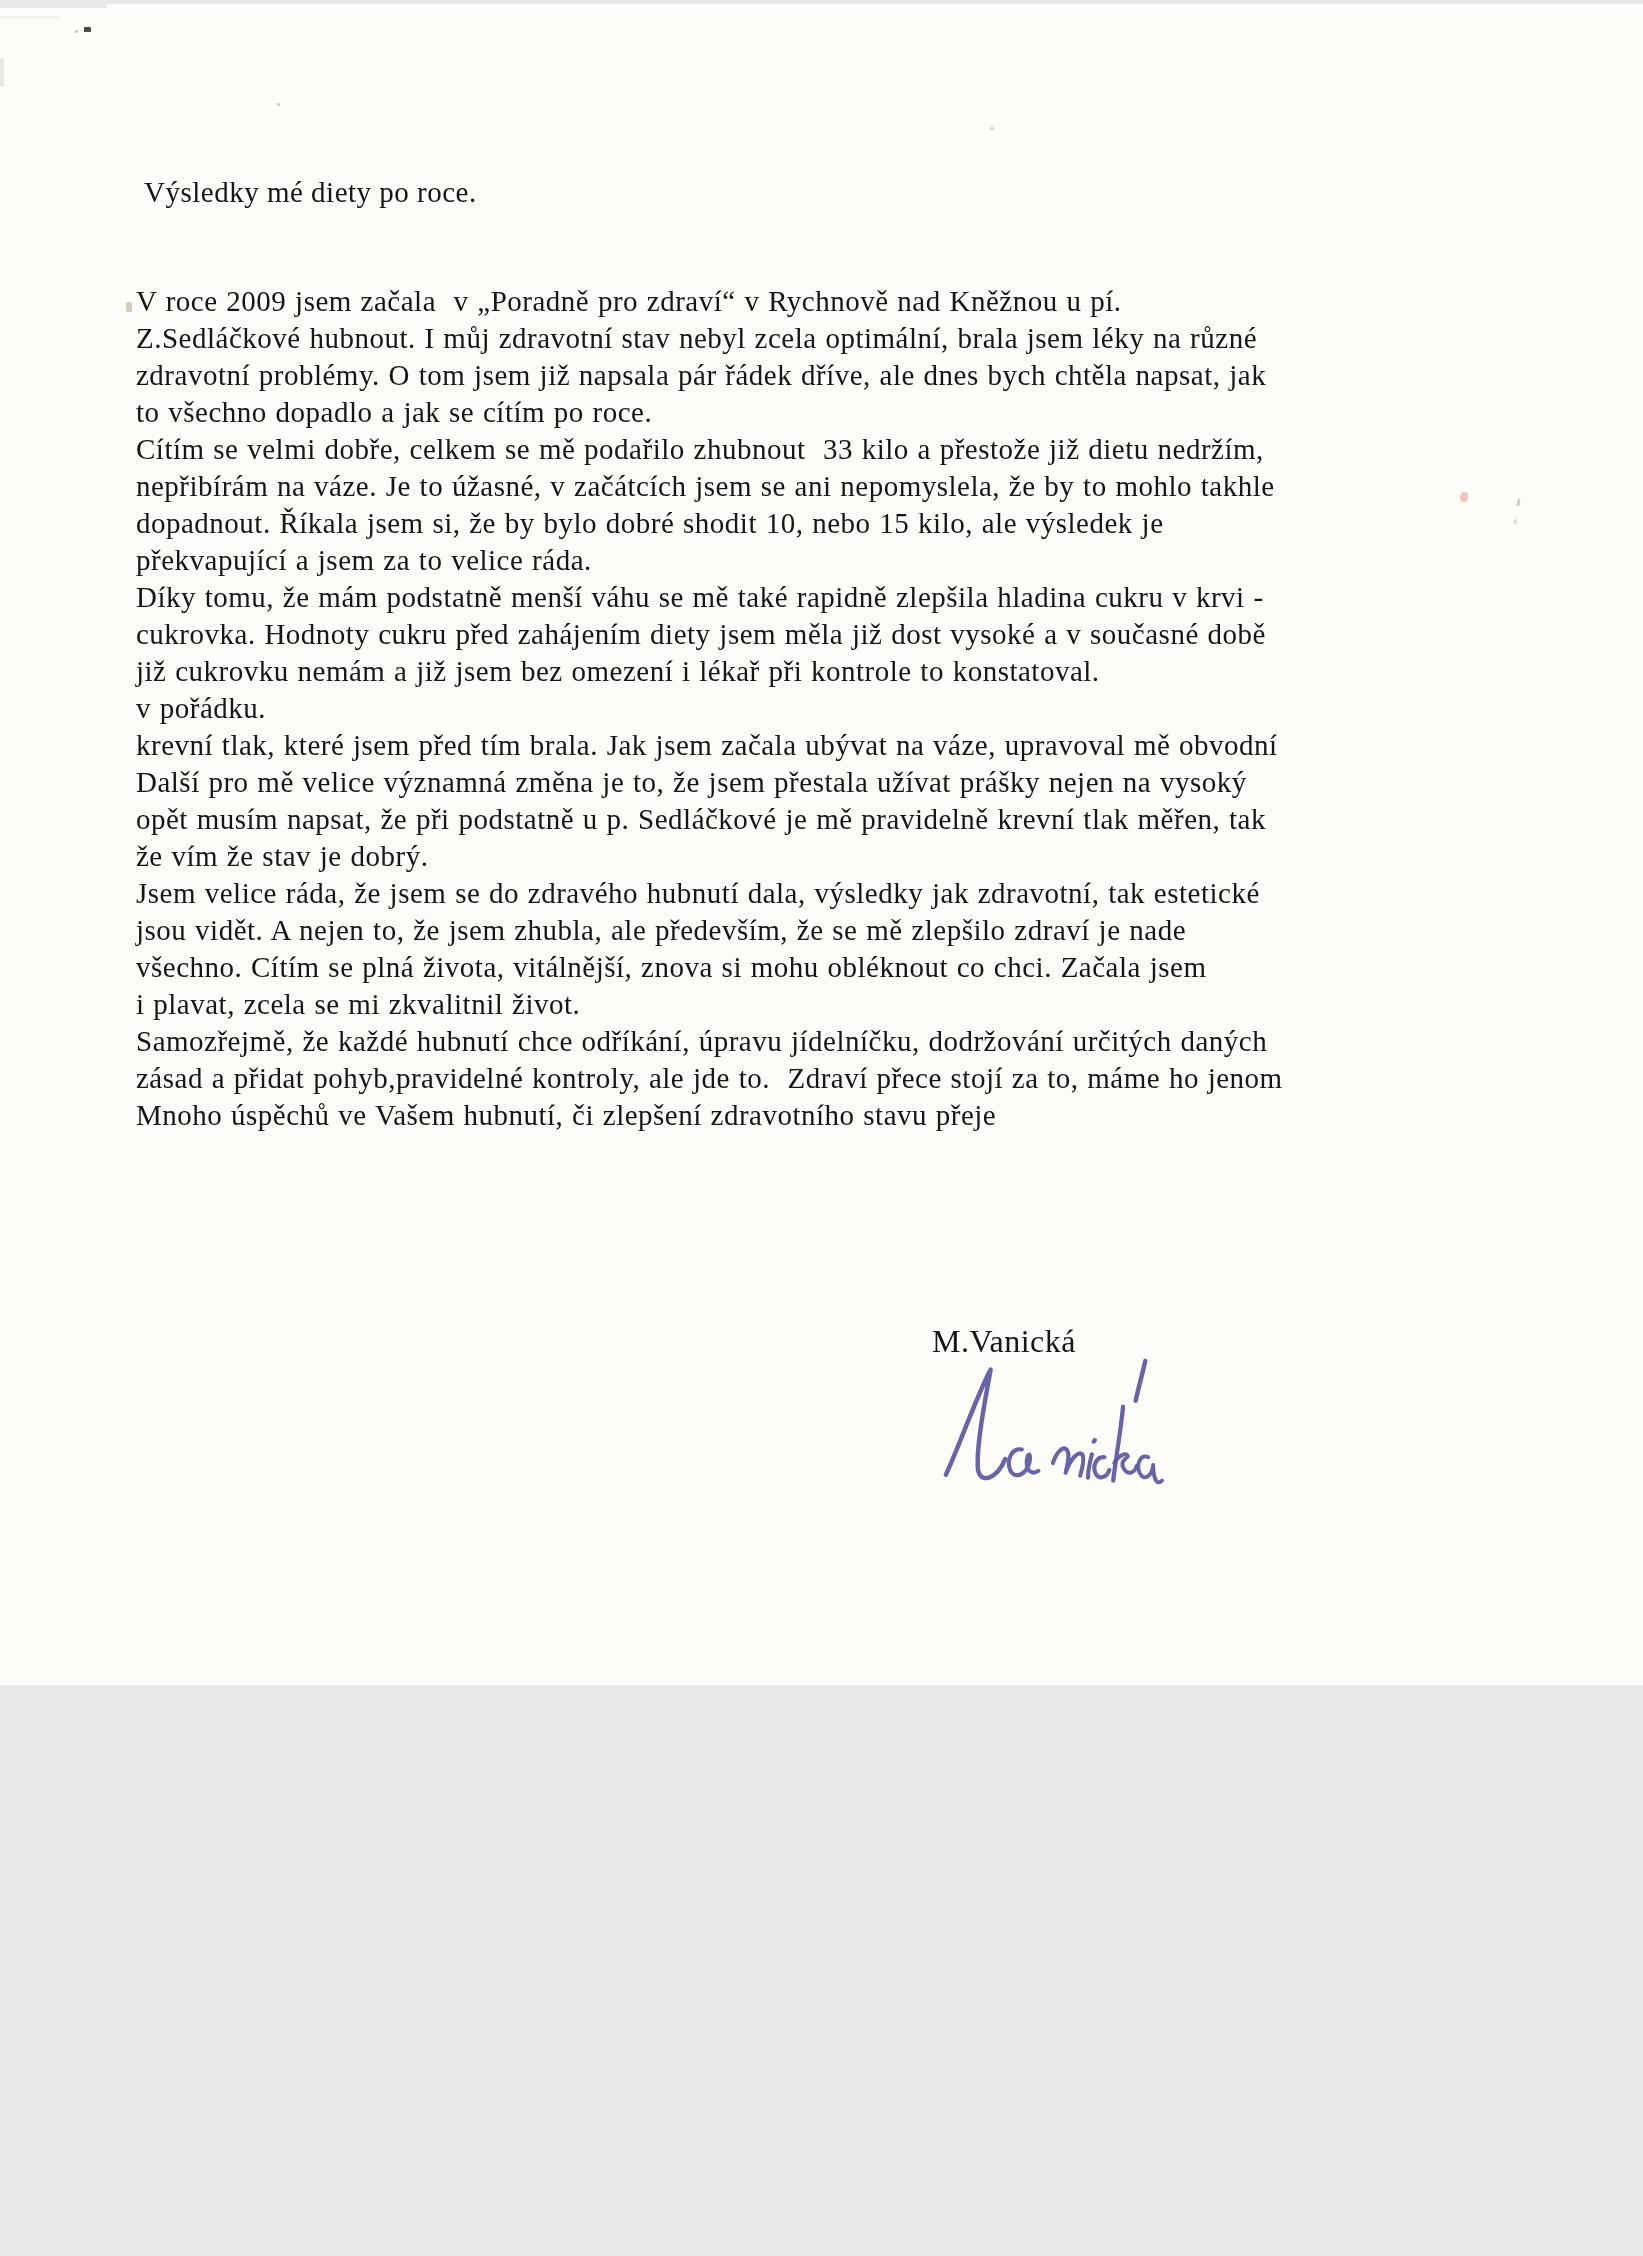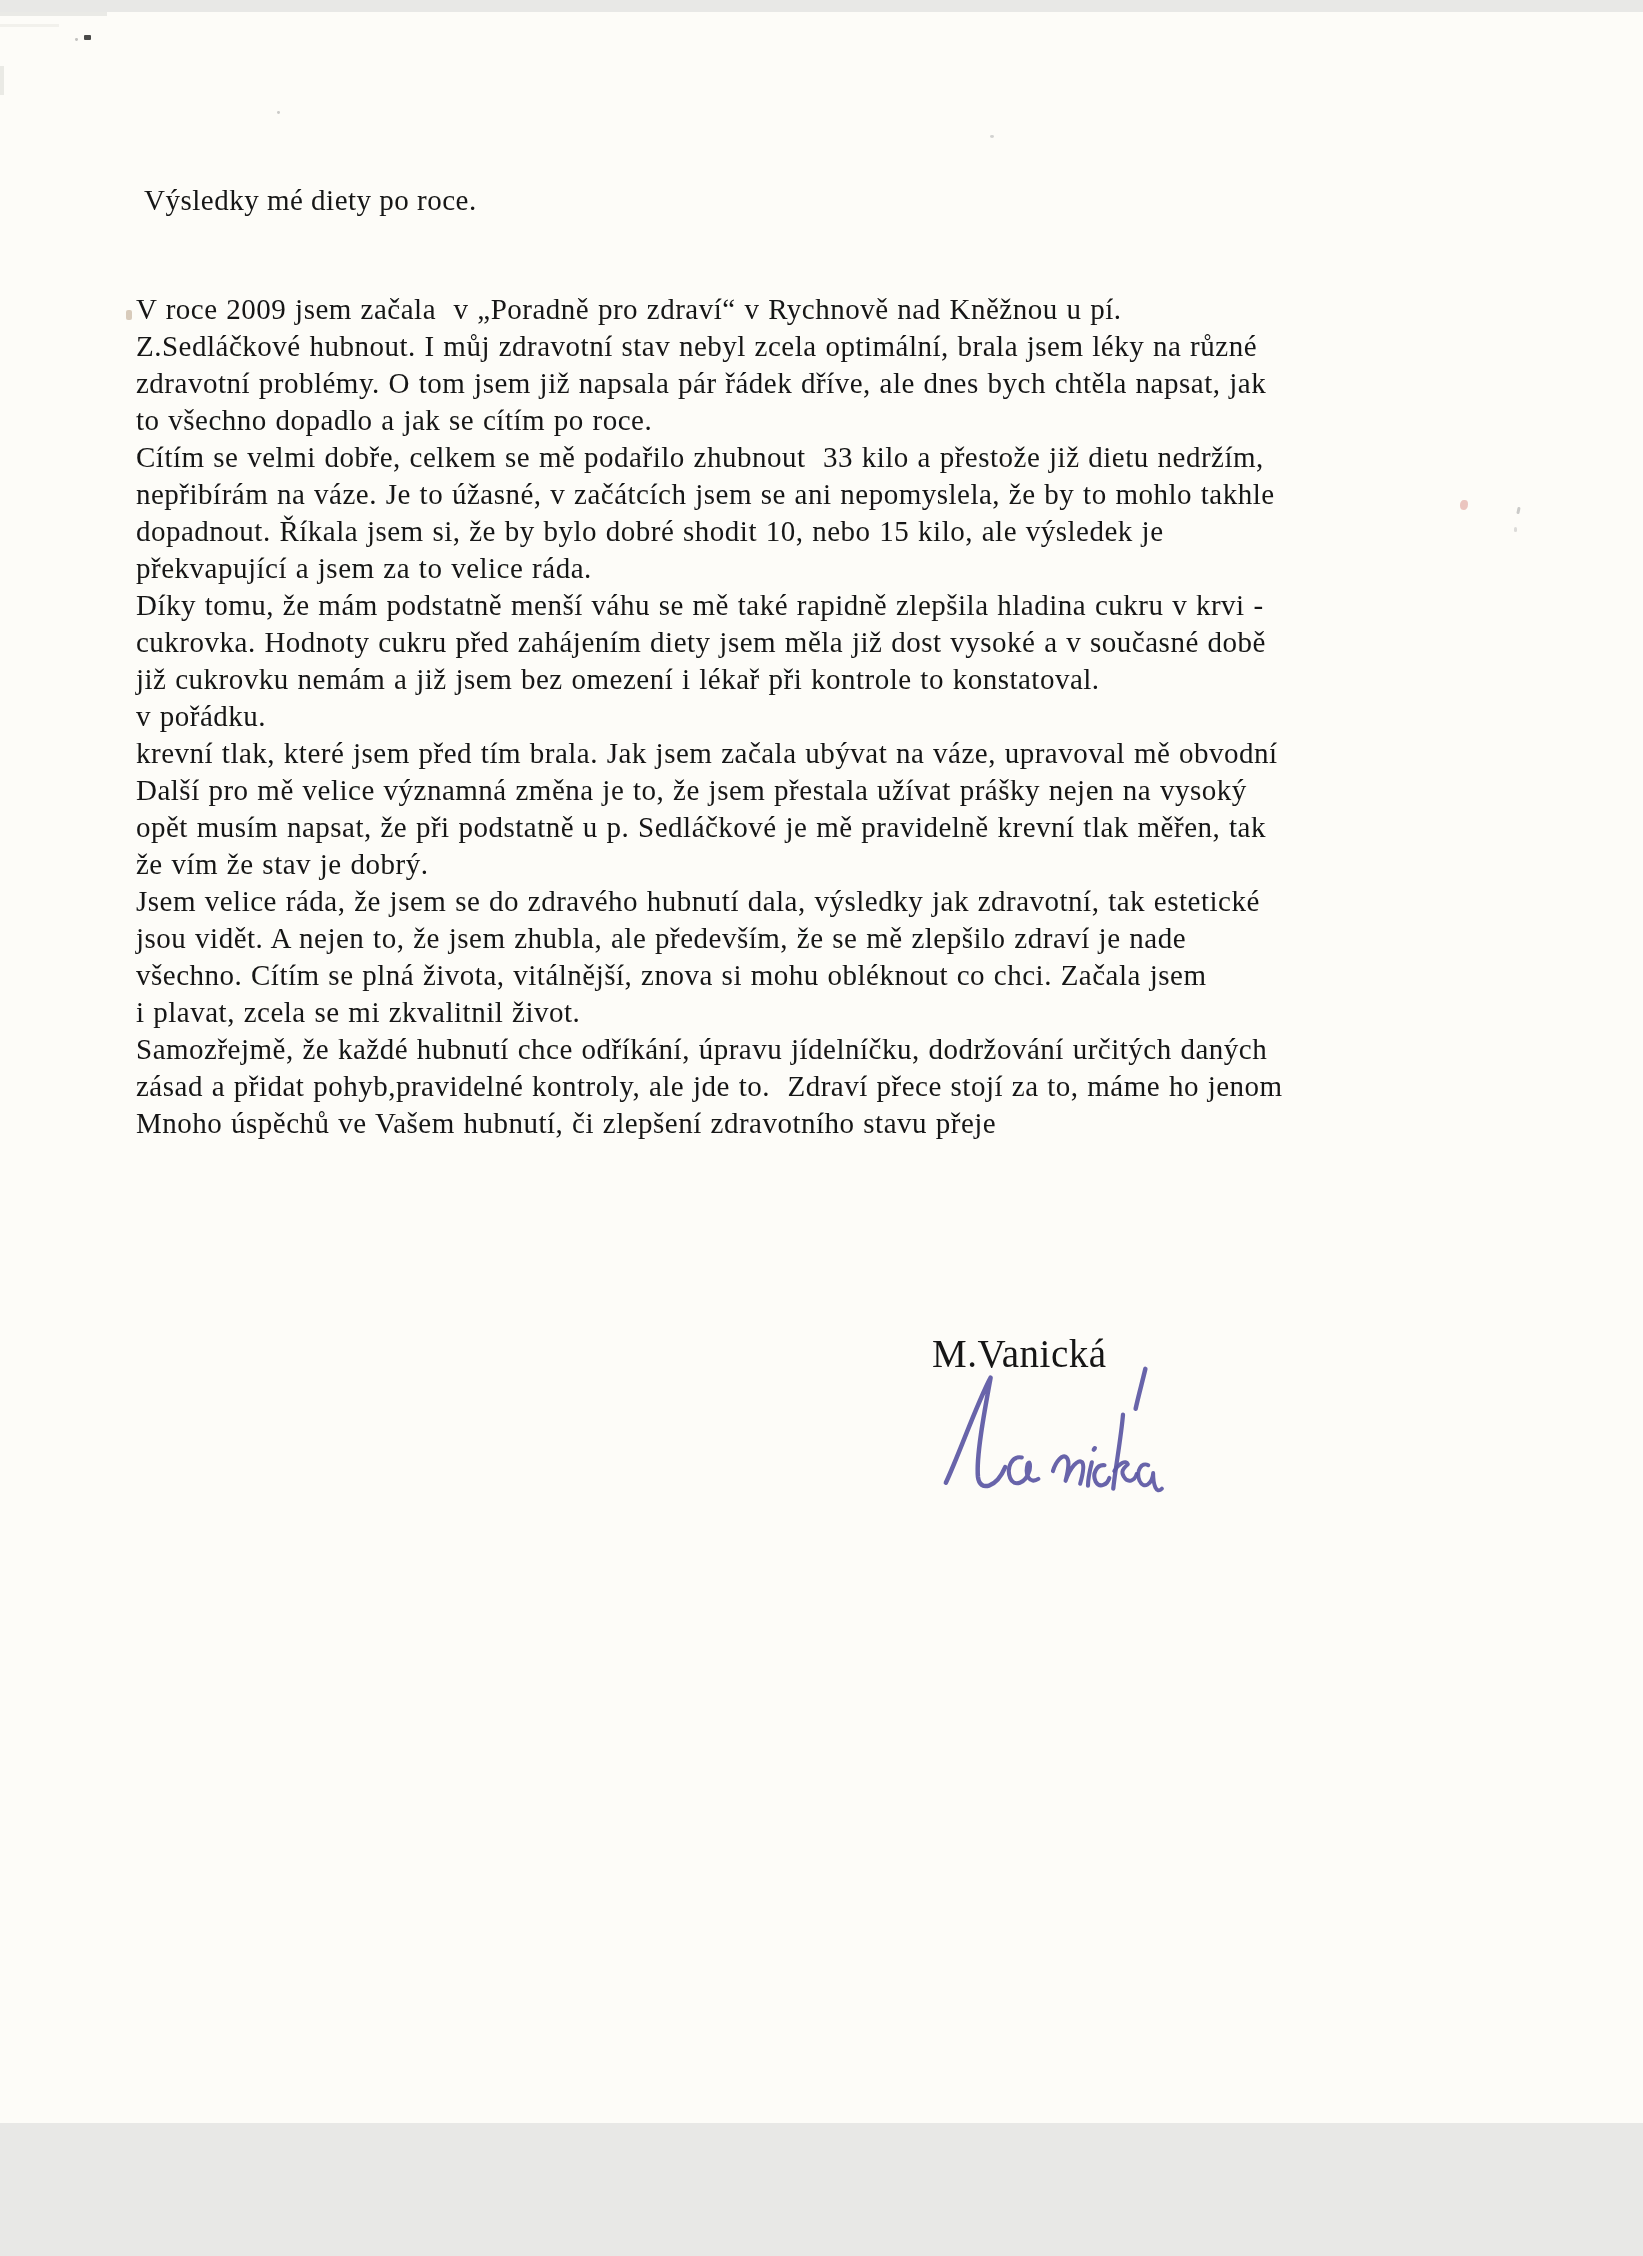--- a/index.html
+++ b/index.html
@@ -1,20 +1,20 @@
 <!DOCTYPE html>
 <html lang="cs" style="--paper: #fdfcf8; --ink: #161616; --sig: #5b57a3;"><head>
 <meta charset="utf-8">
 <style>
   html, body { margin: 0; padding: 0; background: #e8e8e6; }
   .page {
     position: relative;
     width: 1643px;
-    height: 2111px;
-    margin: 12px auto;
+    height: 1681px;
+    margin: 4px auto;
     background: var(--paper, #fdfcf8);
     overflow: hidden;
     font-family: "Liberation Serif", "DejaVu Serif", serif;
     color: var(--ink, #161616);
   }
   .letter-title {
     position: absolute;
     left: 144px;
     top: 172px;
     font-size: 29px;
@@ -29,21 +29,21 @@
     font-size: 29px;
     line-height: 37px;
     letter-spacing: 0.5px;
     word-spacing: 1px;
   }
   .body-line { white-space: pre; }
   .signature-name {
     position: absolute;
     left: 932px;
     top: 1319px;
-    font-size: 39px;
+    font-size: 32px;
     letter-spacing: 0.5px;
     white-space: pre;
   }
   .signature-svg {
     position: absolute;
     left: 938px;
     top: 1352px;
     width: 224px;
     height: 146px;
     overflow: visible;

